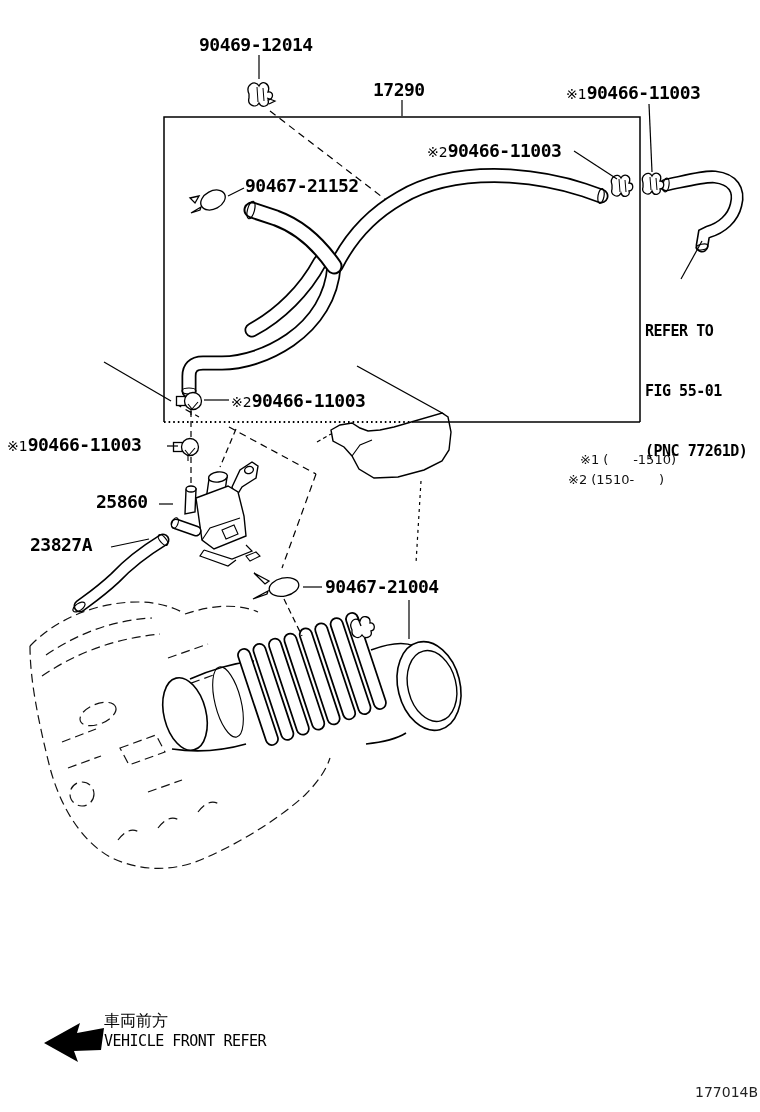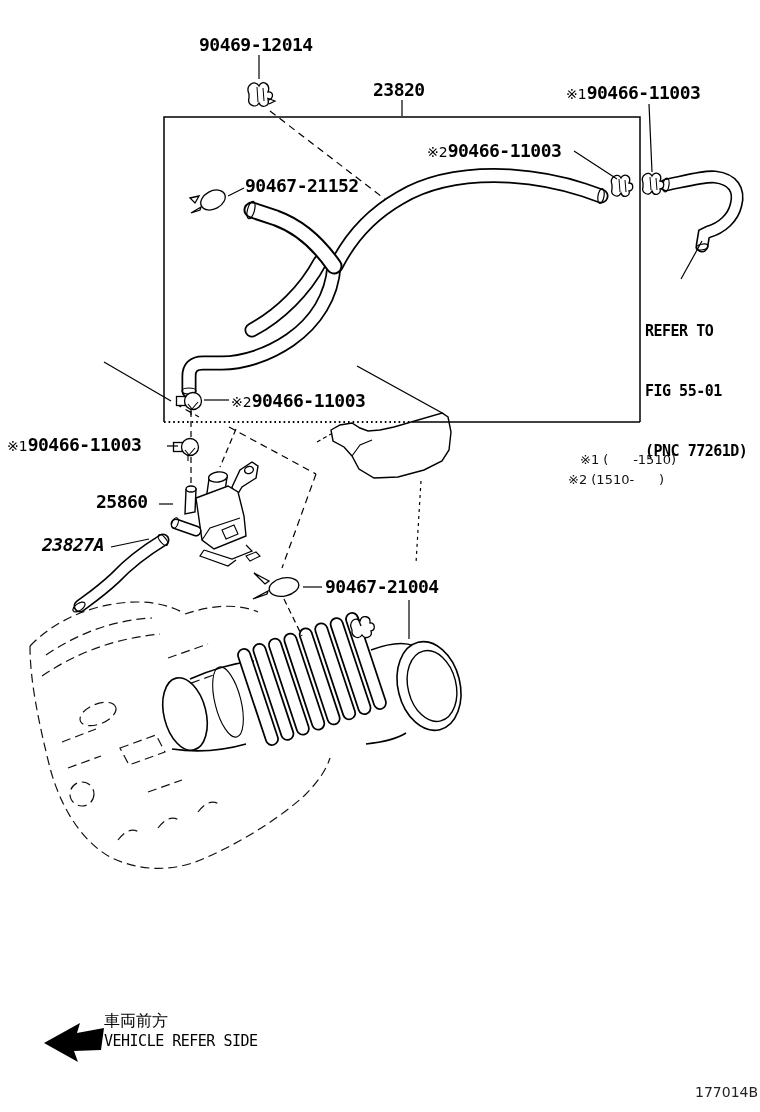--- a/index.html
+++ b/index.html
@@ -224,45 +224,45 @@
     <path d="M681,279 L702,241"></path>
   </g>
 
   <g>
     <path d="M44,1043 L80,1023 L77,1033 L104,1028 L101,1050 L74,1051 L78,1062 Z" fill="#000"></path>
   </g>
 </svg>
 
 <div class="pn" style="left:199px;top:36px;">90469-12014</div>
 
-<div class="pn" style="left:373px;top:81px;">23820</div>
+<div class="pn" style="left:373px;top:81px;">17290</div>
 
 <div class="pn" style="left:566px;top:84px;"><span class="pfx">※1</span><span>90466-11003</span></div>
 
 <div class="pn" style="left:427px;top:142px;"><span class="pfx">※2</span><span>90466-11003</span></div>
 
 <div class="pn" style="left:245px;top:177px;">90467-21152</div>
 
 <div class="refer" style="left:645px;top:281px;">
   <span style="display:block">REFER TO</span>
   <span style="display:block">FIG 55-01</span>
   <span style="display:block">(PNC 77261D)</span>
 </div>
 
 <div class="pn" style="left:231px;top:392px;"><span class="pfx">※2</span><span>90466-11003</span></div>
 
 <div class="pn" style="left:7px;top:436px;"><span class="pfx">※1</span><span>90466-11003</span></div>
 
 <div class="pn" style="left:96px;top:493px;">25860</div>
 
-<div class="pn" style="left:42px;top:536px;font-style:italic;">23827A</div>
+<div class="pn" style="left:30px;top:536px;">23827A</div>
 
 <div class="pn" style="left:325px;top:578px;">90467-21004</div>
 
 <div class="note" style="left:580px;top:452px;">※1 (      -1510)</div>
 <div class="note" style="left:568px;top:472px;">※2 (1510-      )</div>
 
 <div class="jp" style="left:104px;top:1011px;">車両前方</div>
-<div class="en" style="left:104px;top:1032px;">VEHICLE REFER SIDE</div>
+<div class="en" style="left:104px;top:1032px;">VEHICLE FRONT REFER</div>
 
 <div class="code" style="left:695px;top:1084px;">177014B</div>
 
 </div>
 
 </body></html>

